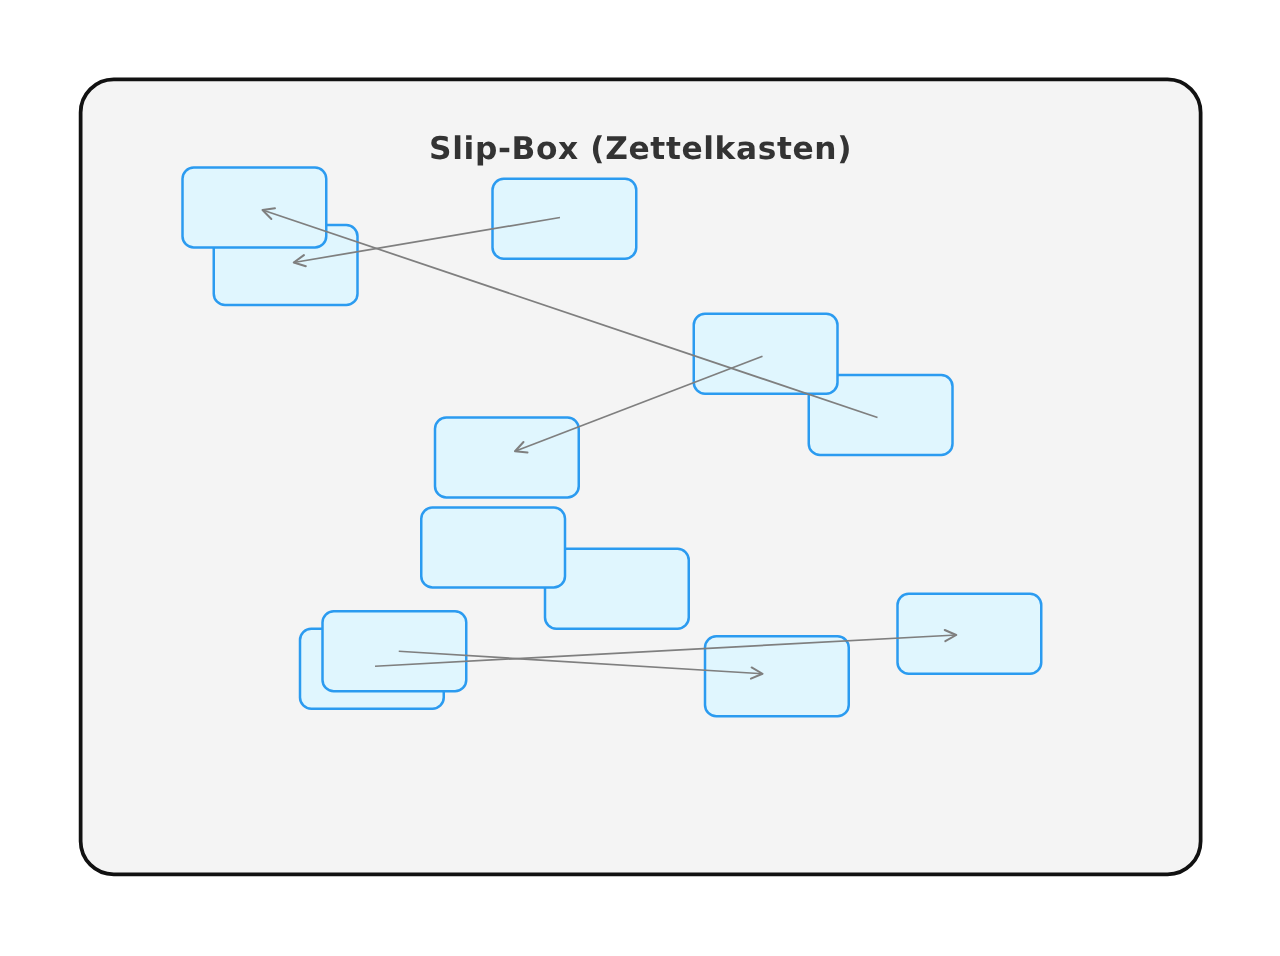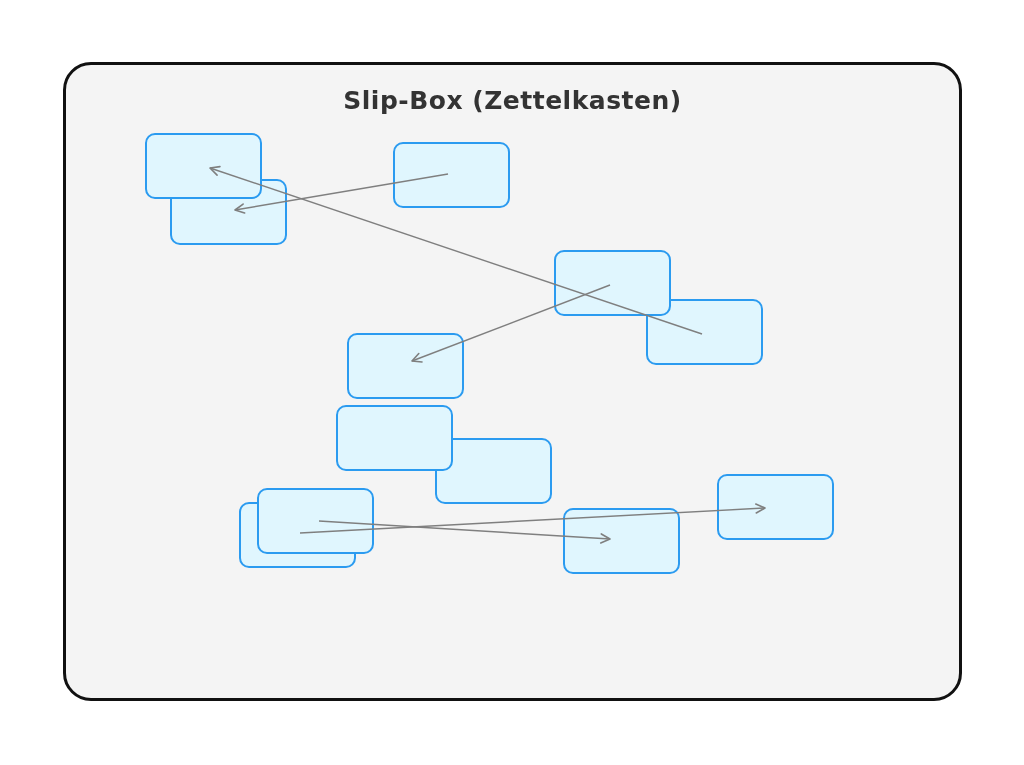--- a/index.html
+++ b/index.html
@@ -51,21 +51,21 @@
     pointer-events: none;
   }
 </style>
 </head>
 <body>
 
 <div class="page" style="--page-bg: #ffffff; --frame-bg: #f4f4f4; --frame-border: #111111; --card-fill: #e0f6fe; --card-border: #2b9bf0; --title-color: #333333;">
 
   <div class="frame" id="frame" style="left: 63px; top: 62px; width: 899px; height: 639px; border-radius: 28px;"></div>
 
-  <h1 class="diagram-title" id="title" style="left: 63px; top: 86px; width: 899px;">Slip-Box (Zettelkasten)</h1>
+  <h1 class="diagram-title" id="title" style="left: 63px; top: 104px; width: 899px;">Slip-Box (Zettelkasten)</h1>
 
   <div class="card-layer" id="card-layer">
       <div class="note-card" style="left: 170px; top: 179px; width: 117px; height: 66px; border-radius: 10px;"></div>
       <div class="note-card" style="left: 145px; top: 133px; width: 117px; height: 66px; border-radius: 10px;"></div>
       <div class="note-card" style="left: 393px; top: 142px; width: 117px; height: 66px; border-radius: 10px;"></div>
       <div class="note-card" style="left: 646px; top: 299px; width: 117px; height: 66px; border-radius: 10px;"></div>
       <div class="note-card" style="left: 554px; top: 250px; width: 117px; height: 66px; border-radius: 10px;"></div>
       <div class="note-card" style="left: 347px; top: 333px; width: 117px; height: 66px; border-radius: 10px;"></div>
       <div class="note-card" style="left: 435px; top: 438px; width: 117px; height: 66px; border-radius: 10px;"></div>
       <div class="note-card" style="left: 336px; top: 405px; width: 117px; height: 66px; border-radius: 10px;"></div>

